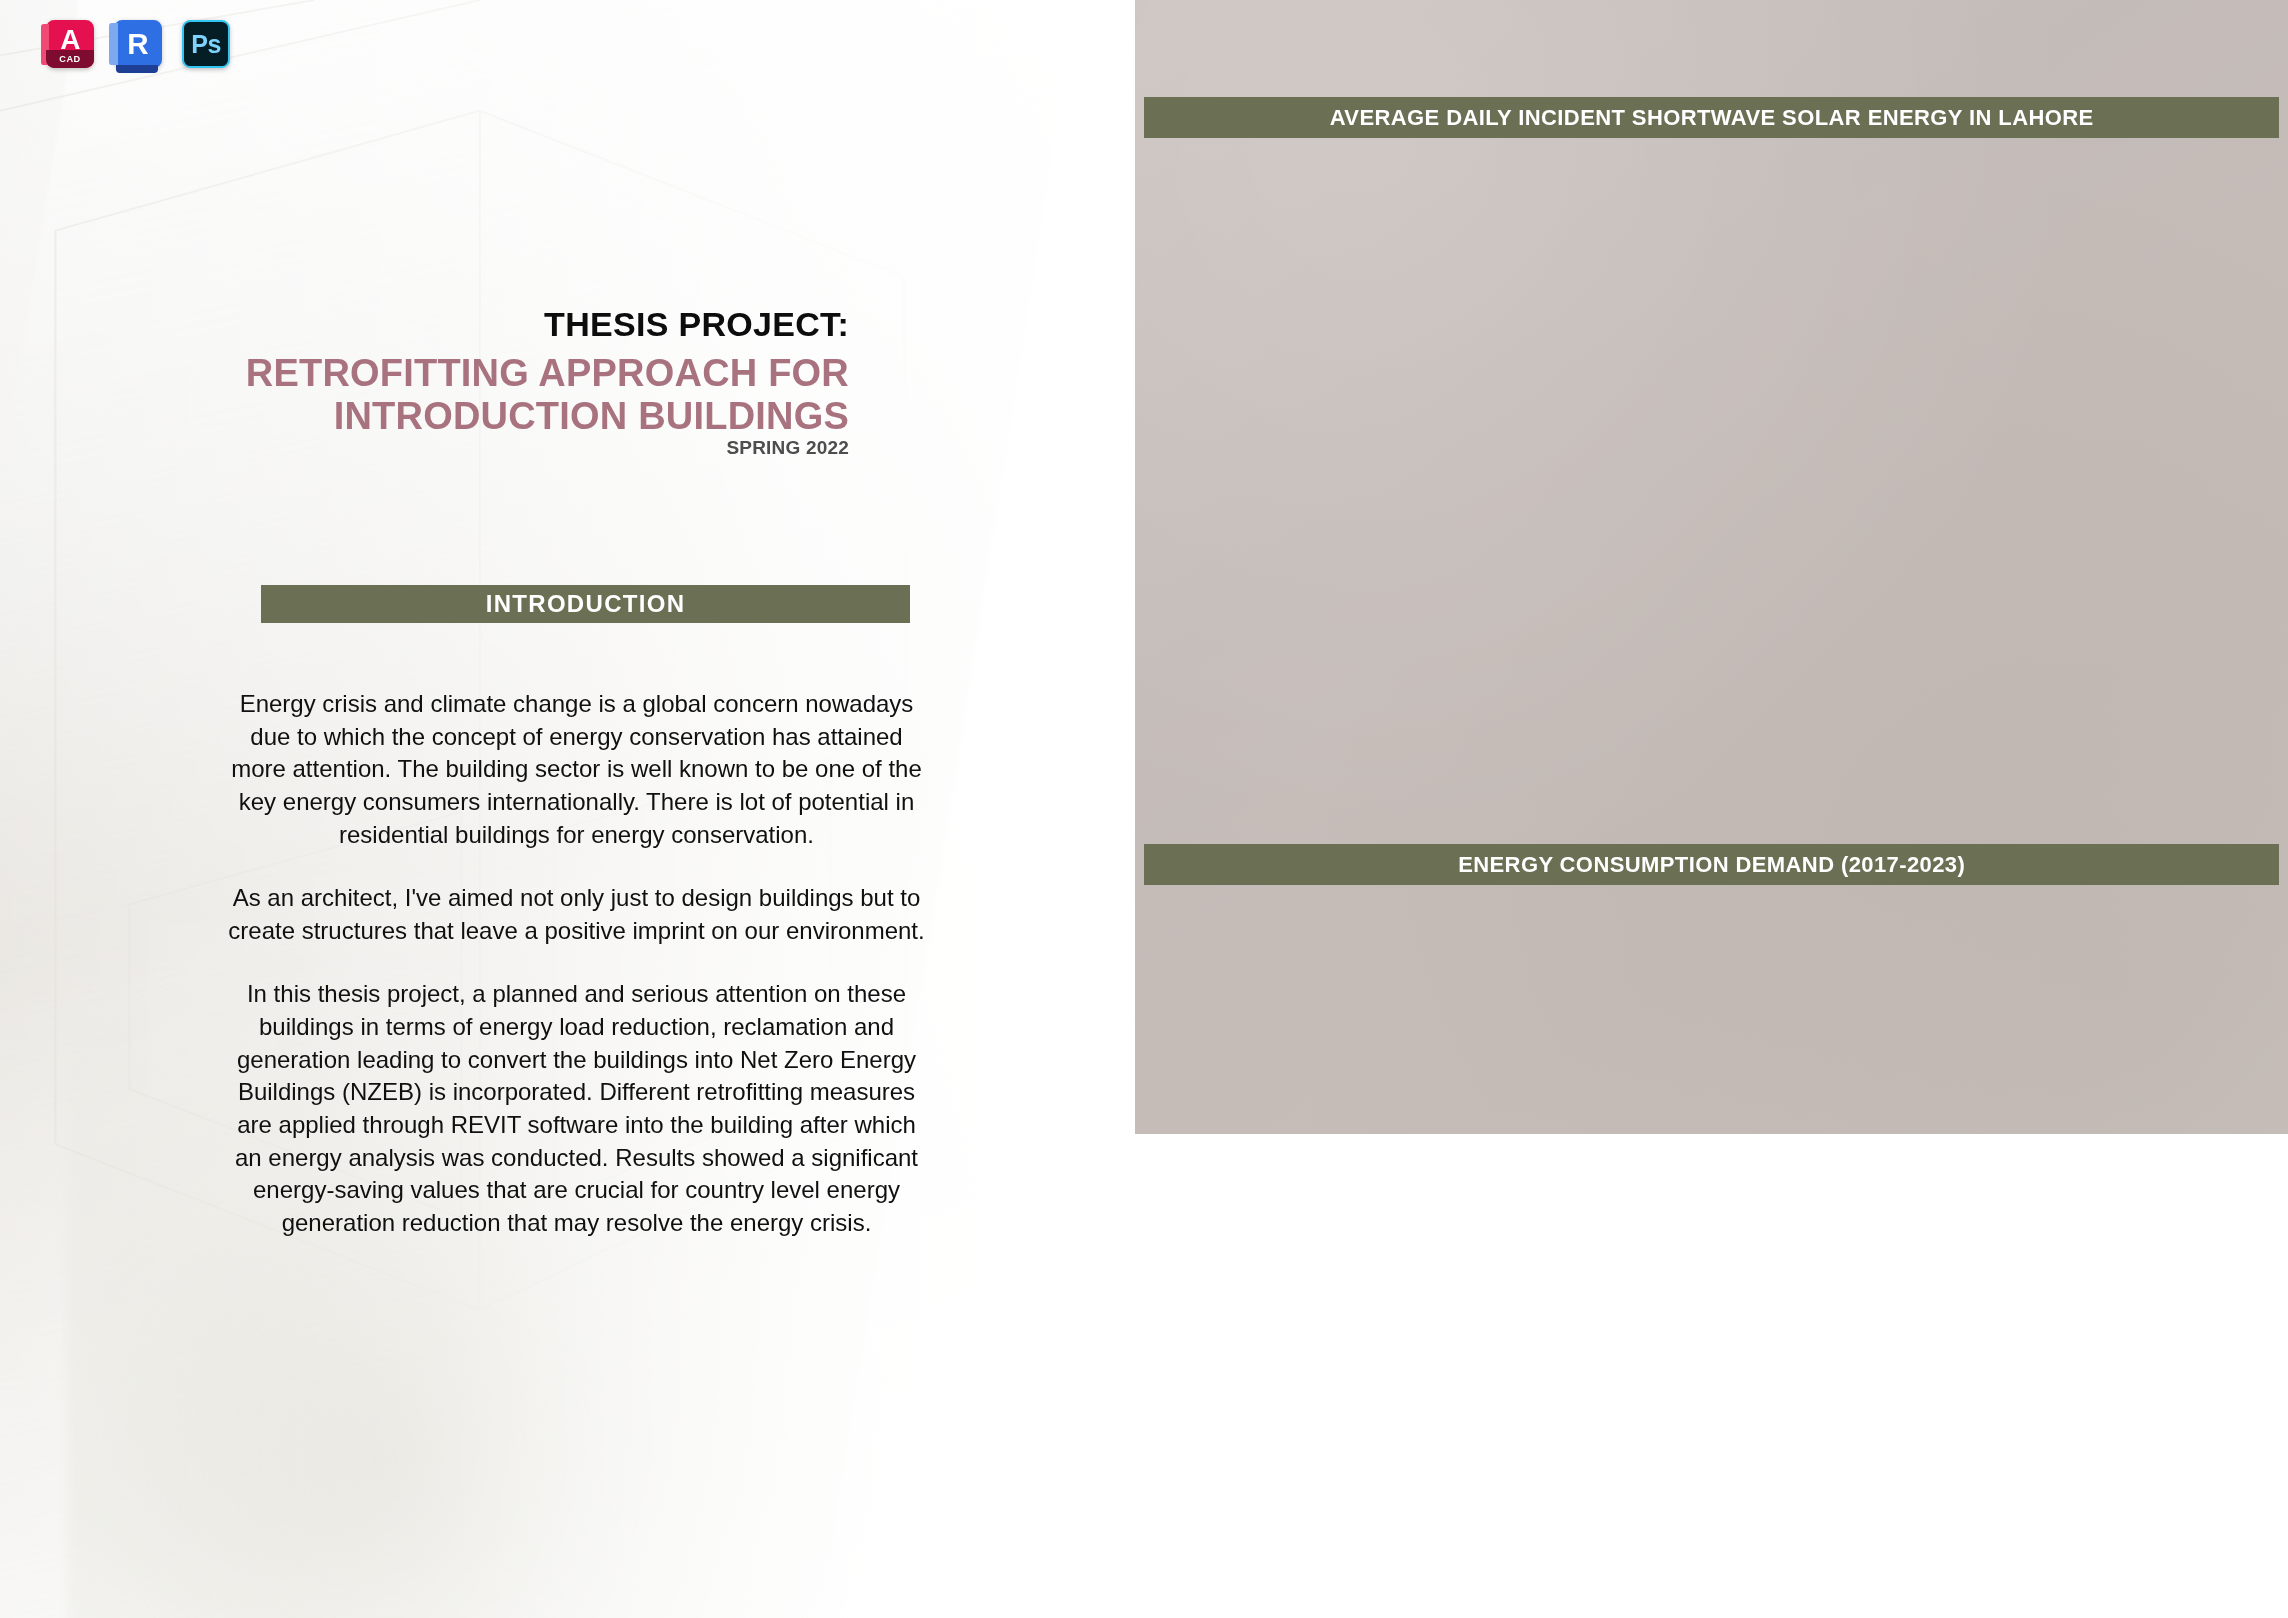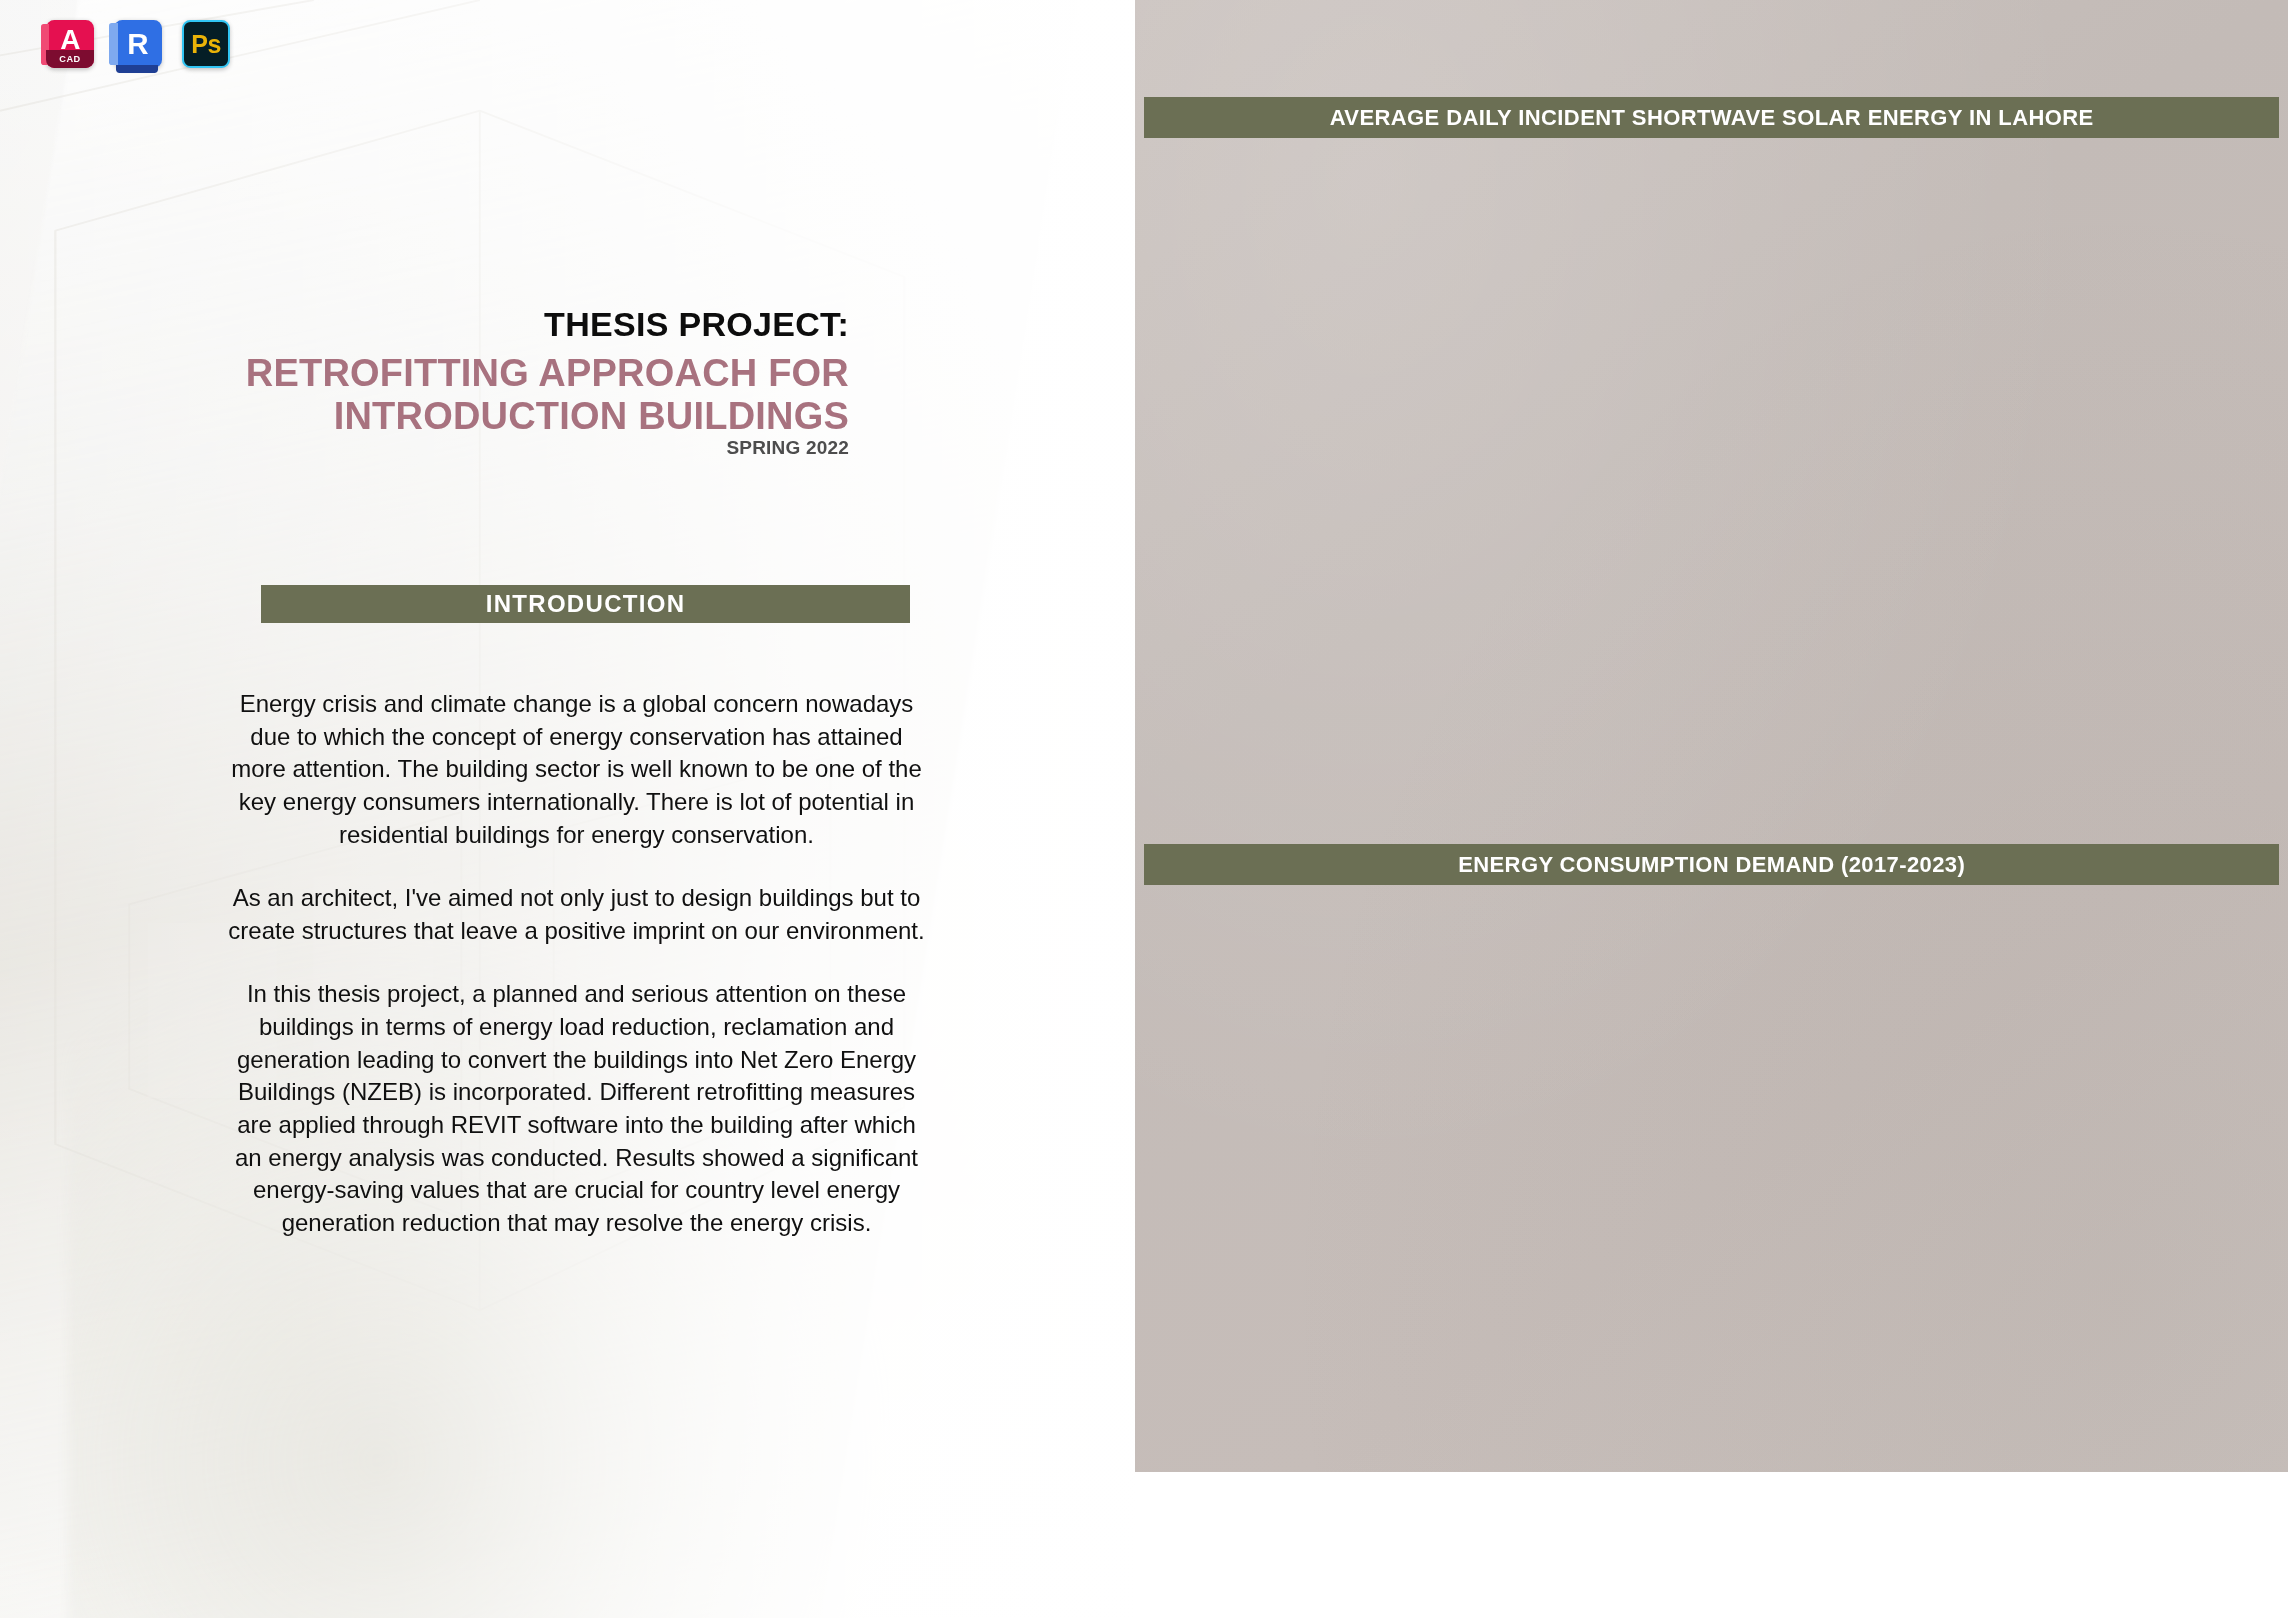--- a/index.html
+++ b/index.html
@@ -76,21 +76,21 @@
   .ico-revit .fold {
     position:absolute; left:-5.5px; top:2.8px; width:9.2px; height:42px;
     background:#7ea9ef; border-radius:2.8px 0 0 2.8px;
   }
   .ico-revit .foldb {
     position:absolute; left:1.8px; bottom:-4.6px; width:42px; height:7.4px;
     background:#1f3f94; border-radius:0 0 3.7px 3.7px;
   }
   
   .ico-ps { background:#051e26; border:2.8px solid #31c5f4; }
-  .ico-ps .glyph { font-size:25px; color:#eab308; font-style:normal; letter-spacing:-0.5px; }
+  .ico-ps .glyph { font-size:25px; color:#7dd3fc; font-style:normal; letter-spacing:-0.5px; }
 
   
   .title-block {
     position:absolute; left:129px; top:305px; width:720px;
     text-align:right; z-index:5;
   }
   .t-thesis {
     font-size:34px; font-weight:bold; color:#0d0d0d;
     letter-spacing:0.3px; line-height:1.12;
   }
@@ -123,21 +123,21 @@
     z-index:5; text-align:center;
   }
   .intro-body p {
     font-size:24px; line-height:1.36; color:#101010;
     margin-bottom:31px;
   }
   .intro-body p:last-child { margin-bottom:0; }
 
   
   .right-panel {
-    width:1154px; height:1472px; position:relative;
+    width:1154px; height:1134px; position:relative;
     background:linear-gradient(145deg,#c9c1bd 0%,#c3bbb7 35%,#c6bdb9 70%,#cbc3bf 100%);
     overflow:hidden;
   }
   .rp-texture{
     position:absolute; inset:0;
     background:
       radial-gradient(ellipse at 20% 12%, rgba(255,255,255,0.16) 0%, rgba(255,255,255,0) 55%),
       radial-gradient(ellipse at 85% 88%, rgba(120,110,100,0.10) 0%, rgba(0,0,0,0) 60%);
   }
 

